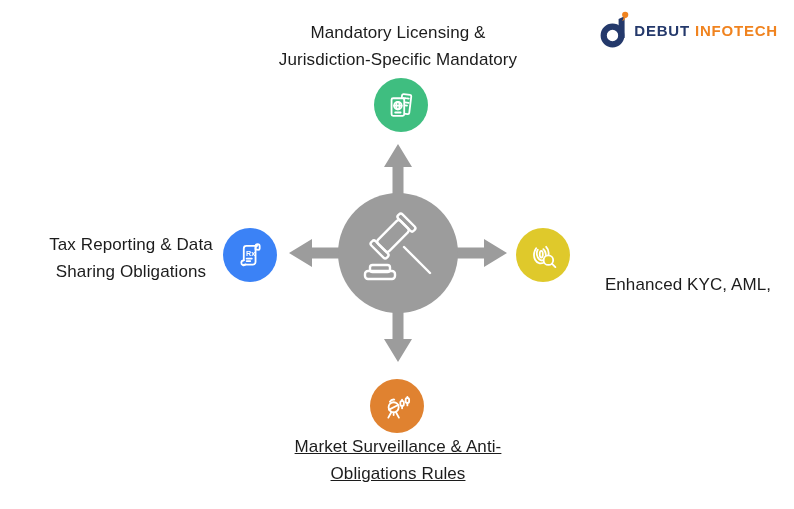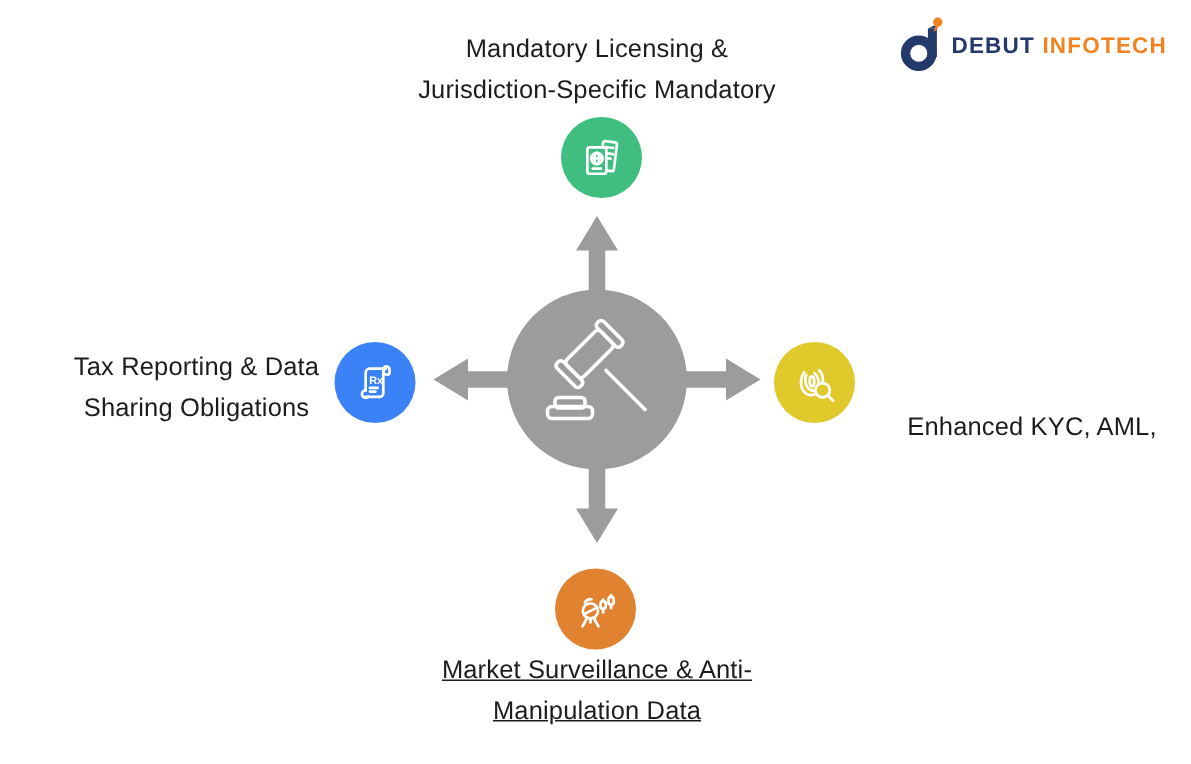--- a/index.html
+++ b/index.html
@@ -153,21 +153,21 @@
       <ellipse class="icon-stroke" cx="10.3" cy="11" rx="3.4" ry="4.9" stroke-dasharray="17 5" transform="rotate(-12 10.3 11)"></ellipse>
       <ellipse class="icon-stroke" cx="10.3" cy="11" rx="5.6" ry="7.2" stroke-dasharray="24 9" transform="rotate(10 10.3 11)"></ellipse>
       <circle class="icon-occlude" cx="15.8" cy="15.6" r="3.7"></circle>
       <circle class="icon-stroke" cx="15.8" cy="15.6" r="3.7"></circle>
       <path class="icon-stroke" d="M18.5 18.3 L21.2 21" stroke-width="1.7"></path>
     </svg>
   </div>
 
   <div class="label label-bottom">
     <div>Market Surveillance &amp; Anti-</div>
-    <div>Manipulation Data</div>
+    <div>Obligations Rules</div>
   </div>
   <div class="badge badge-bottom" style="background-color: rgb(224, 130, 48); --node-bg: #E08230;">
     <svg viewBox="0 0 24 24">
       <path class="icon-stroke" d="M6.1 8.3 a3.4 3.4 0 0 1 3.4 -1.7"></path>
       <circle class="icon-stroke" cx="9" cy="12.6" r="3.9"></circle>
       <path class="icon-stroke" d="M5.5 14.4 L12.5 10.8"></path>
       <path class="icon-stroke" d="M7.4 16.1 L4.9 20.6"></path>
       <path class="icon-stroke" d="M10.6 16.1 L13.1 20.6"></path>
       <path class="icon-stroke" d="M9 16.5 V18.6"></path>
       <rect class="icon-stroke" x="14.2" y="7.6" width="2.7" height="3.9" rx="1.3"></rect>

